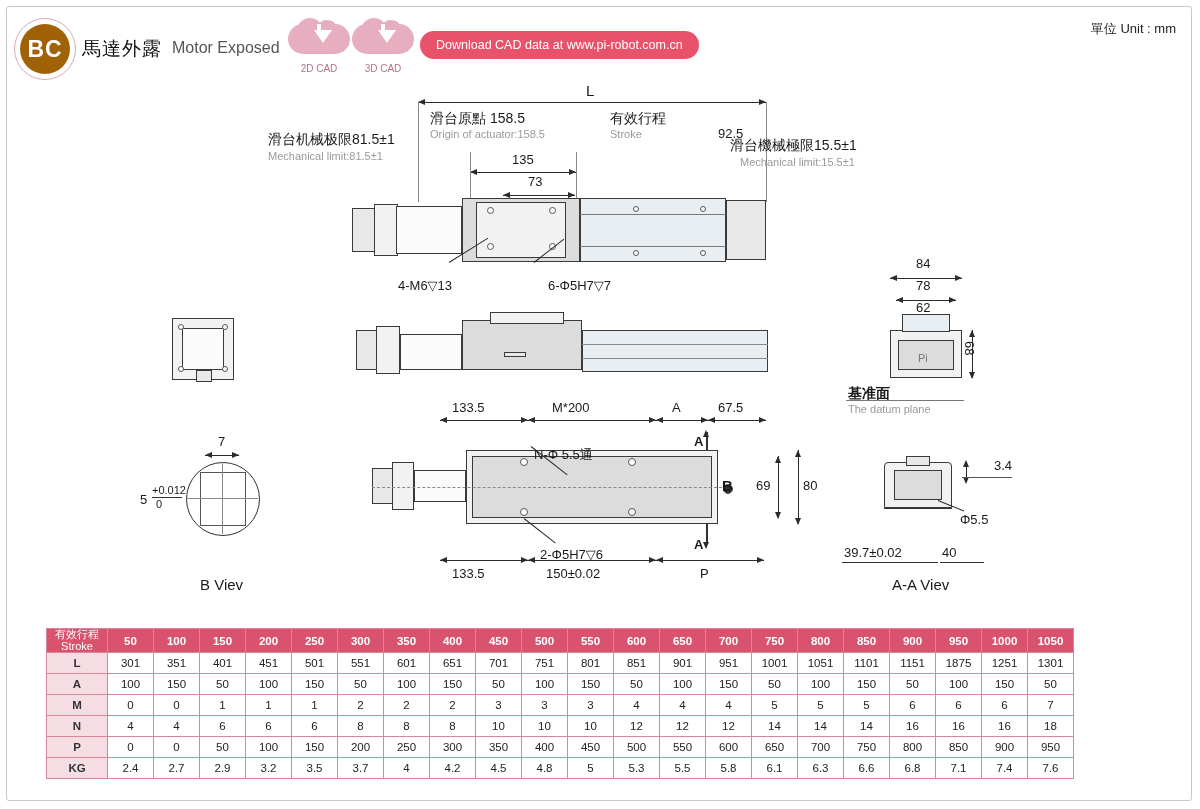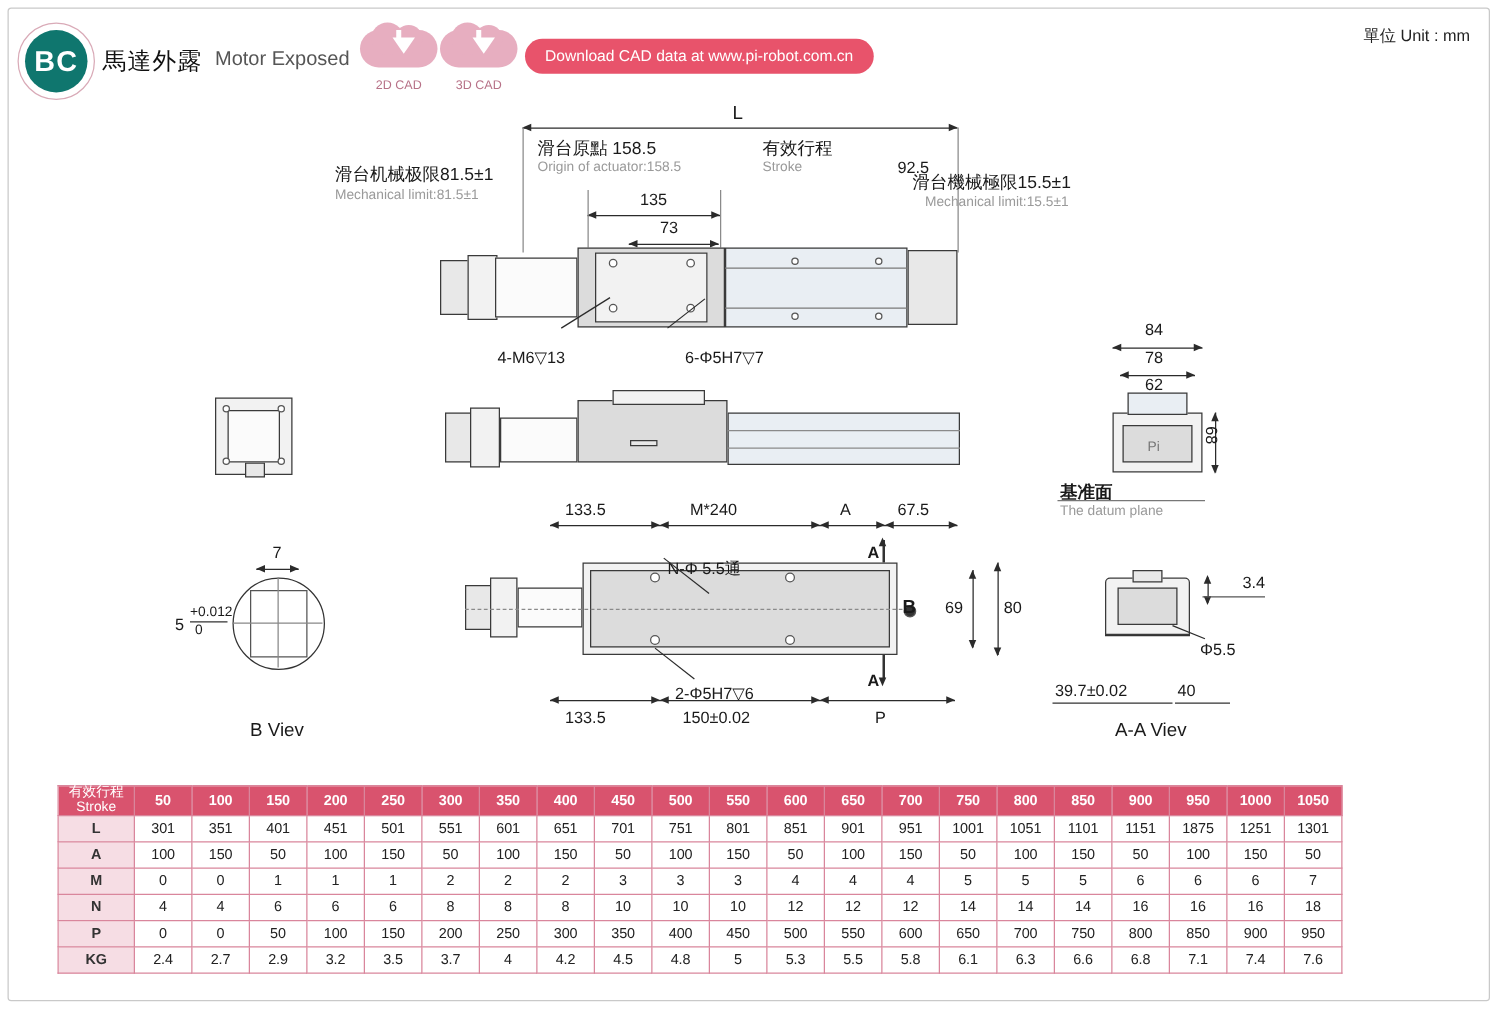--- a/index.html
+++ b/index.html
@@ -11,21 +11,21 @@
     overflow:hidden;
     color:#1a1a1a;
   }
   .frame{
     position:absolute;left:6px;top:6px;width:1186px;height:795px;
     border:1px solid #c9c9c9;border-radius:3px;box-sizing:border-box;
   }
   
   .bc-badge{
     position:absolute;left:20px;top:24px;width:50px;height:50px;border-radius:50%;
-    background:#0f766e;color:#fff;display:flex;align-items:center;justify-content:center;
+    background:#a16207;color:#fff;display:flex;align-items:center;justify-content:center;
     font-size:23px;font-weight:bold;letter-spacing:1px;
   }
   .bc-ring{
     position:absolute;left:14px;top:18px;width:62px;height:62px;border-radius:50%;
     border:1px solid #d9aab7;box-sizing:border-box;
   }
   .title-cn{position:absolute;left:82px;top:36px;font-size:19px;color:#111;letter-spacing:1px;}
   .title-en{position:absolute;left:172px;top:39px;font-size:16px;color:#555;}
   .cloud{position:absolute;width:62px;height:46px;}
   .cloud .c1{position:absolute;left:0;top:6px;width:62px;height:30px;border-radius:16px;background:#e7aec0;}
@@ -220,21 +220,21 @@
 <div class="t big" style="left:200px;top:576px;">B Viev</div>
 
 <div class="ln lnh" style="left:440px;top:420px;width:88px;"></div>
 <div class="ah l" style="left:440px;top:417px;"></div>
 <div class="ah r" style="left:521px;top:417px;"></div>
 <div class="t" style="left:452px;top:400px;">133.5</div>
 
 <div class="ln lnh" style="left:528px;top:420px;width:128px;"></div>
 <div class="ah l" style="left:528px;top:417px;"></div>
 <div class="ah r" style="left:649px;top:417px;"></div>
-<div class="t" style="left:552px;top:400px;">M*240</div>
+<div class="t" style="left:552px;top:400px;">M*200</div>
 
 <div class="ln lnh" style="left:656px;top:420px;width:52px;"></div>
 <div class="ah l" style="left:656px;top:417px;"></div>
 <div class="ah r" style="left:701px;top:417px;"></div>
 <div class="t" style="left:672px;top:400px;">A</div>
 
 <div class="ln lnh" style="left:708px;top:420px;width:58px;"></div>
 <div class="ah l" style="left:708px;top:417px;"></div>
 <div class="ah r" style="left:759px;top:417px;"></div>
 <div class="t" style="left:718px;top:400px;">67.5</div>

